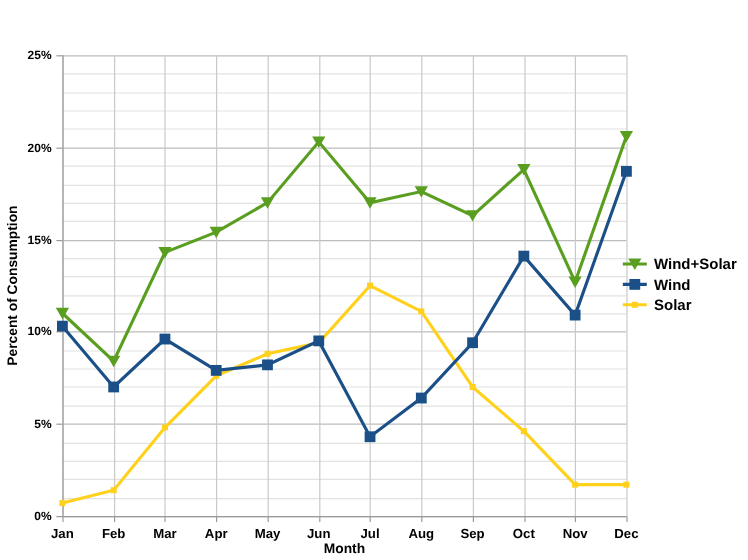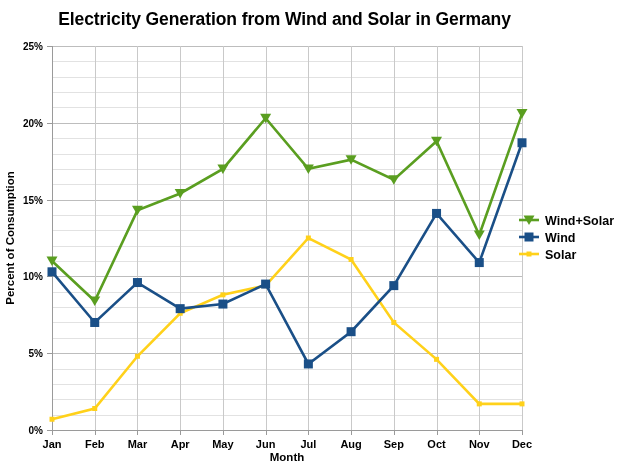--- a/index.html
+++ b/index.html
@@ -59,21 +59,20 @@
   .vert-grid  { stroke: #c9c9c9; stroke-width: 1; }
   .axis-line  { stroke: #9a9a9a; stroke-width: 1; }
   .tickmark   { stroke: #9a9a9a; stroke-width: 1; }
   .series-line { fill: none; stroke-width: 2.6; stroke-linejoin: miter; stroke-linecap: butt; }
 </style>
 </head>
 <body>
 
 <div id="chart-root">
 
-  <div id="chart-title">Electricity Generation from Wind and Solar in Germany</div>
 
   <svg id="plot-svg" width="623" height="467">
     <g id="grid-minor-group">
         <line x1="52" y1="415.5" x2="522" y2="415.5" class="minor-grid"></line>
         <line x1="52" y1="399.5" x2="522" y2="399.5" class="minor-grid"></line>
         <line x1="52" y1="384.5" x2="522" y2="384.5" class="minor-grid"></line>
         <line x1="52" y1="369.5" x2="522" y2="369.5" class="minor-grid"></line>
         <line x1="52" y1="338.5" x2="522" y2="338.5" class="minor-grid"></line>
         <line x1="52" y1="322.5" x2="522" y2="322.5" class="minor-grid"></line>
         <line x1="52" y1="307.5" x2="522" y2="307.5" class="minor-grid"></line>

